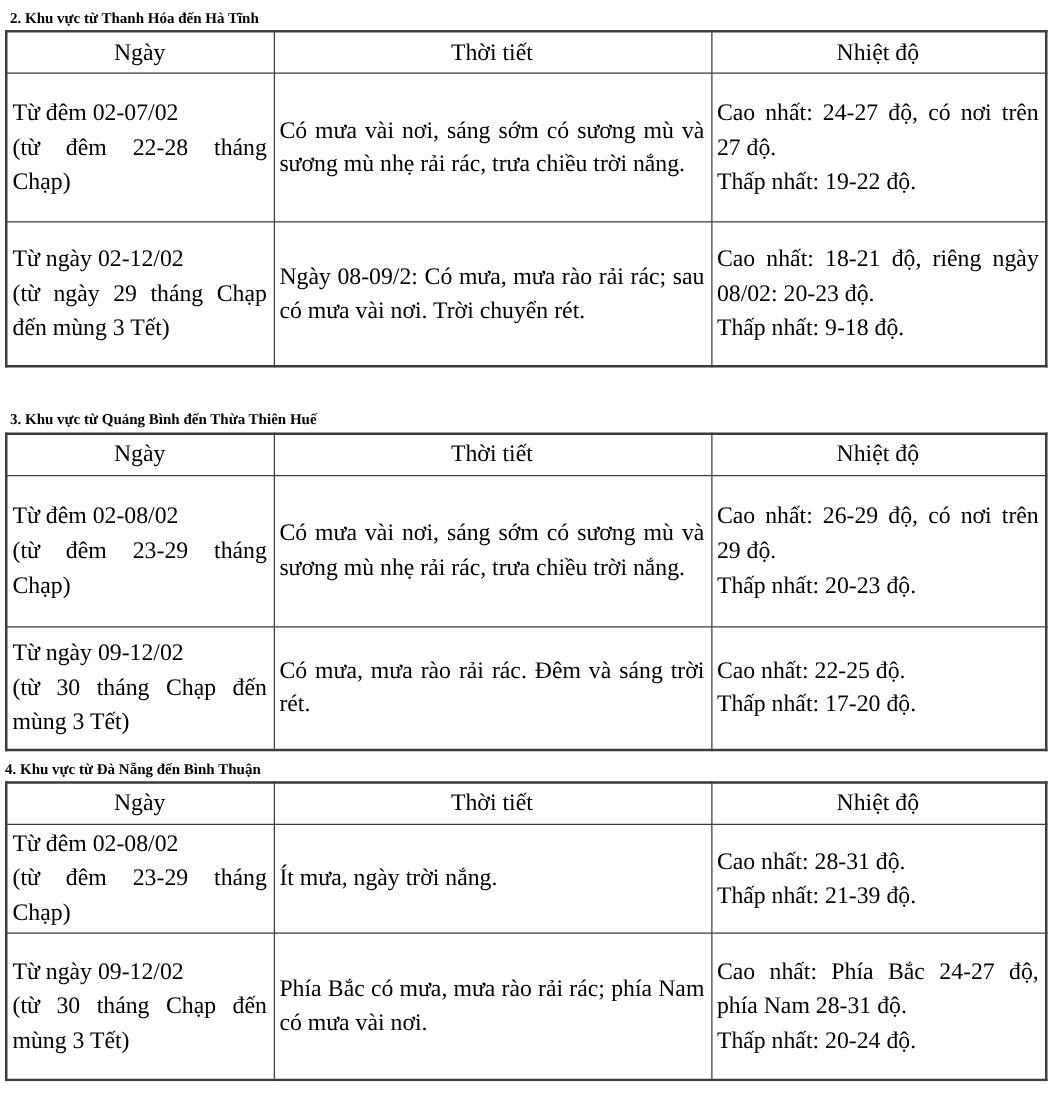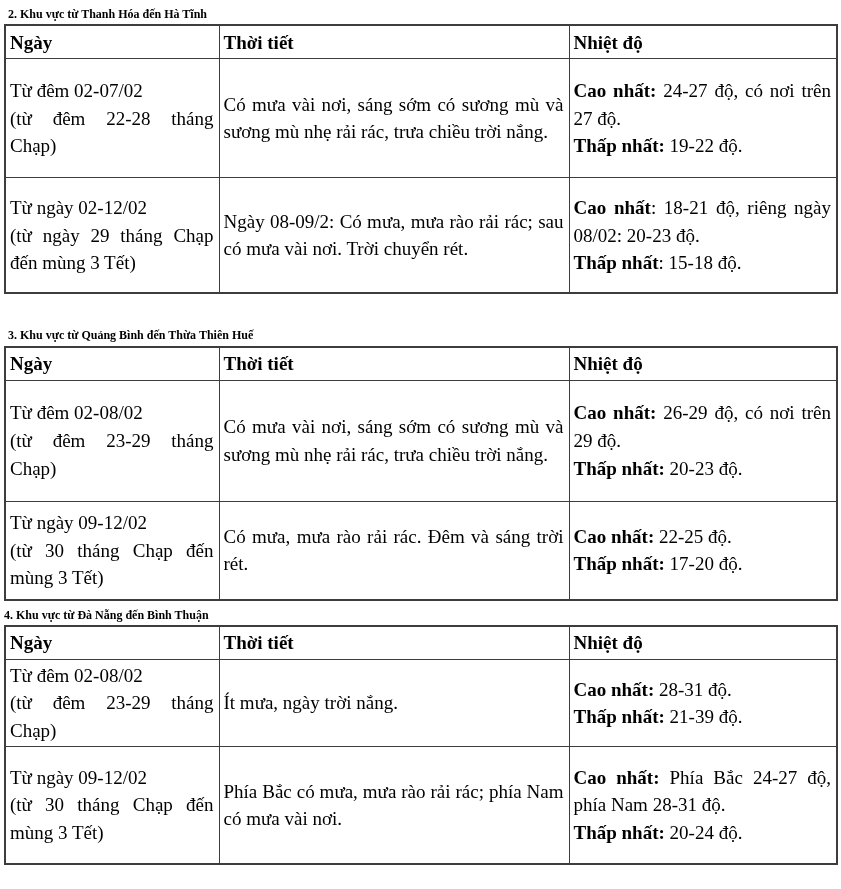--- a/index.html
+++ b/index.html
@@ -32,32 +32,32 @@
   }
   table.weather-table td, table.weather-table th {
     border: 1px solid #3d3d3d;
     padding: 1px 5px 1px 4px;
     font-size: 19px;
     line-height: 1.45;
     vertical-align: middle;
     overflow: hidden;
   }
   th.col-header {
-    text-align: left;
-    font-weight: bold;
+    text-align: center;
+    font-weight: normal;
     height: 30px;
     vertical-align: middle;
   }
   td.date-cell, td.weather-cell { text-align: justify; }
   td.temp-cell {
     vertical-align: top;
     text-align: justify;
     padding-top: 3px;
   }
-  .temp-label { font-weight: bold; }
+  .temp-label { font-weight: normal; }
 
   
   .t1 .row-1 td { height: 116px; }
   .t1 .row-2 td { height: 112px; }
   .t2 .row-1 td { height: 118px; }
   .t2 .row-2 td { height: 95px; }
   .t3 .row-1 td { height: 84px; }
   .t3 .row-2 td { height: 114px; }
 </style>
 </head>
@@ -91,21 +91,21 @@
         </td>
       </tr>
       <tr class="row-2">
         <td class="date-cell">
           <div>Từ ngày 02-12/02</div>
           <div>(từ ngày 29 tháng Chạp đến mùng 3 Tết)</div>
         </td>
         <td class="weather-cell">Ngày 08-09/2: Có mưa, mưa rào rải rác; sau có mưa vài nơi. Trời chuyển rét.</td>
         <td class="temp-cell">
           <div><span class="temp-label">Cao nhất</span><span>: 18-21 độ, riêng ngày 08/02: 20-23 độ.</span></div>
-          <div><span class="temp-label">Thấp nhất</span><span>: 15-18 độ.</span></div>
+          <div><span class="temp-label">Thấp nhất</span><span>: 9-18 độ.</span></div>
         </td>
       </tr>
     </tbody>
       </table>
   </div>
 
   <div class="section">
     <div class="section-heading">3. Khu vực từ Quảng Bình đến Thừa Thiên Huế</div>
     <table class="weather-table t2">
       <colgroup>

